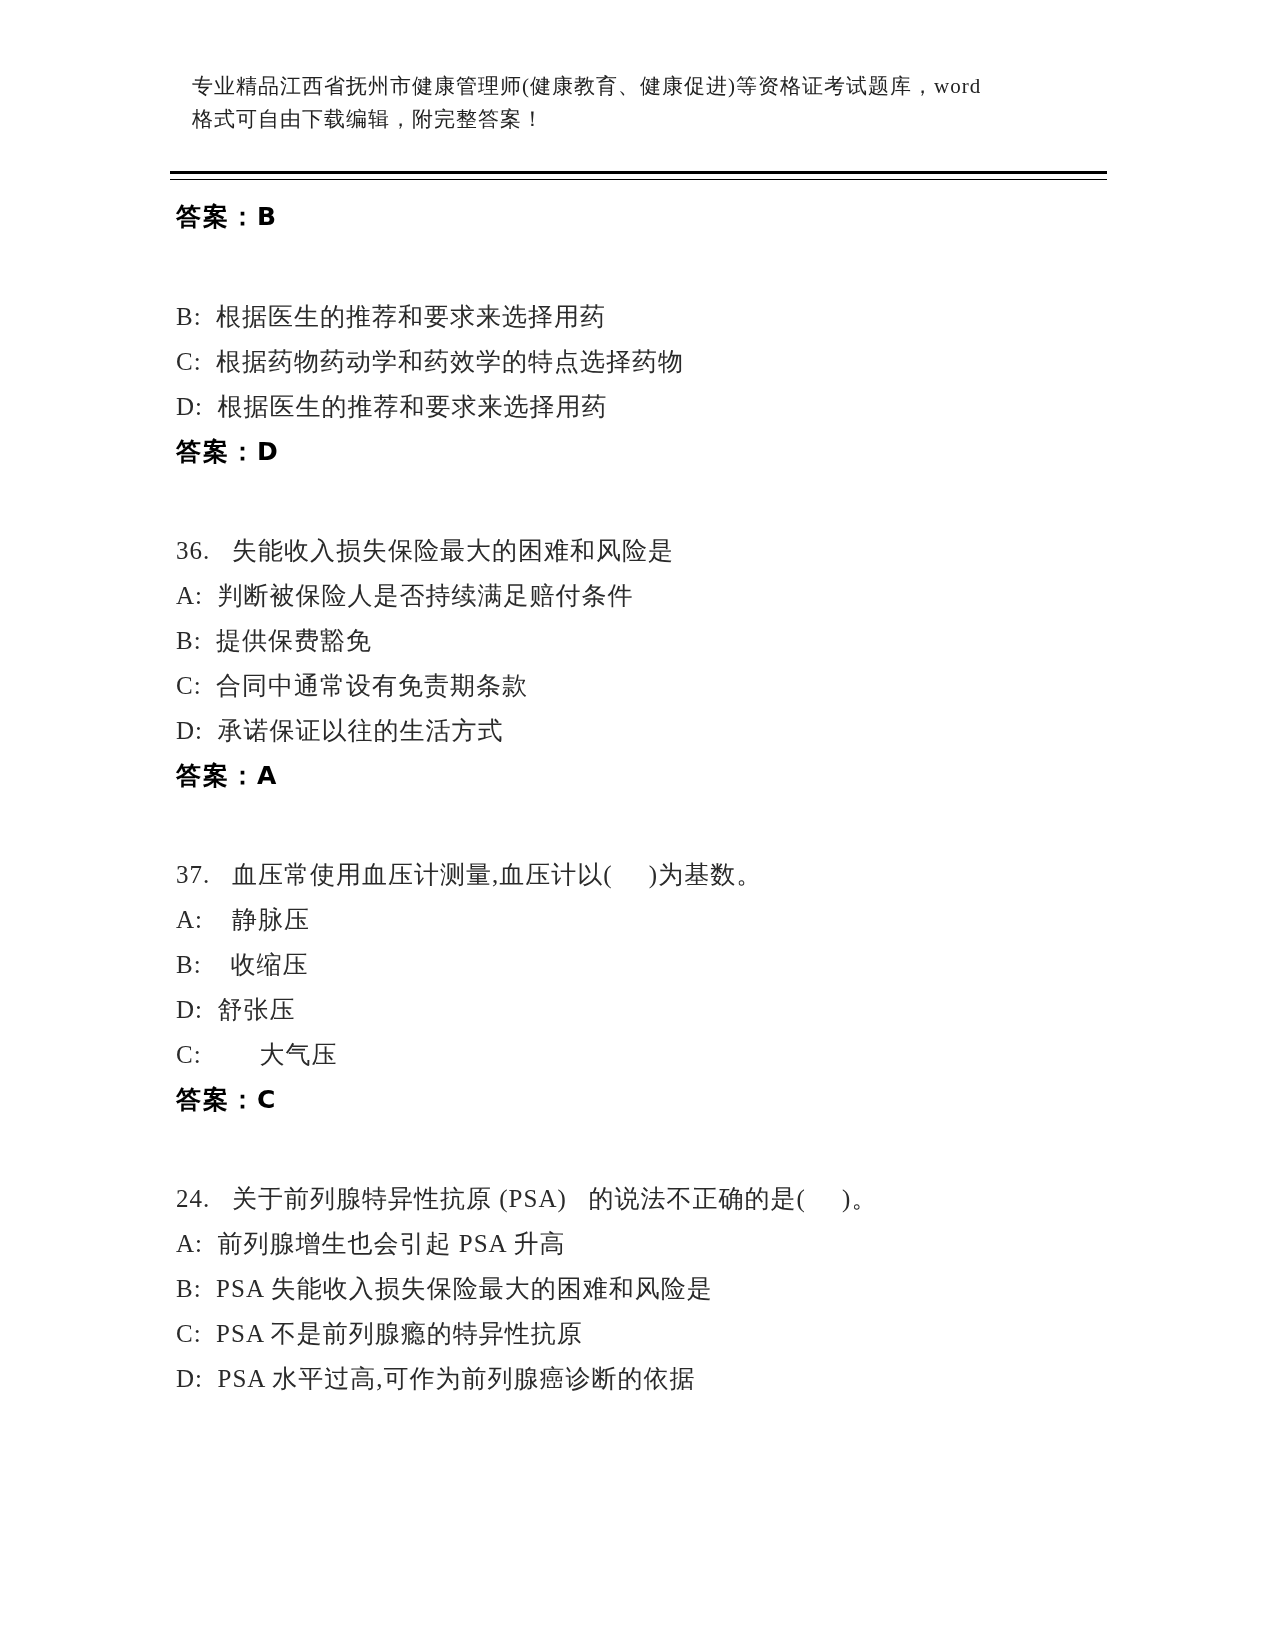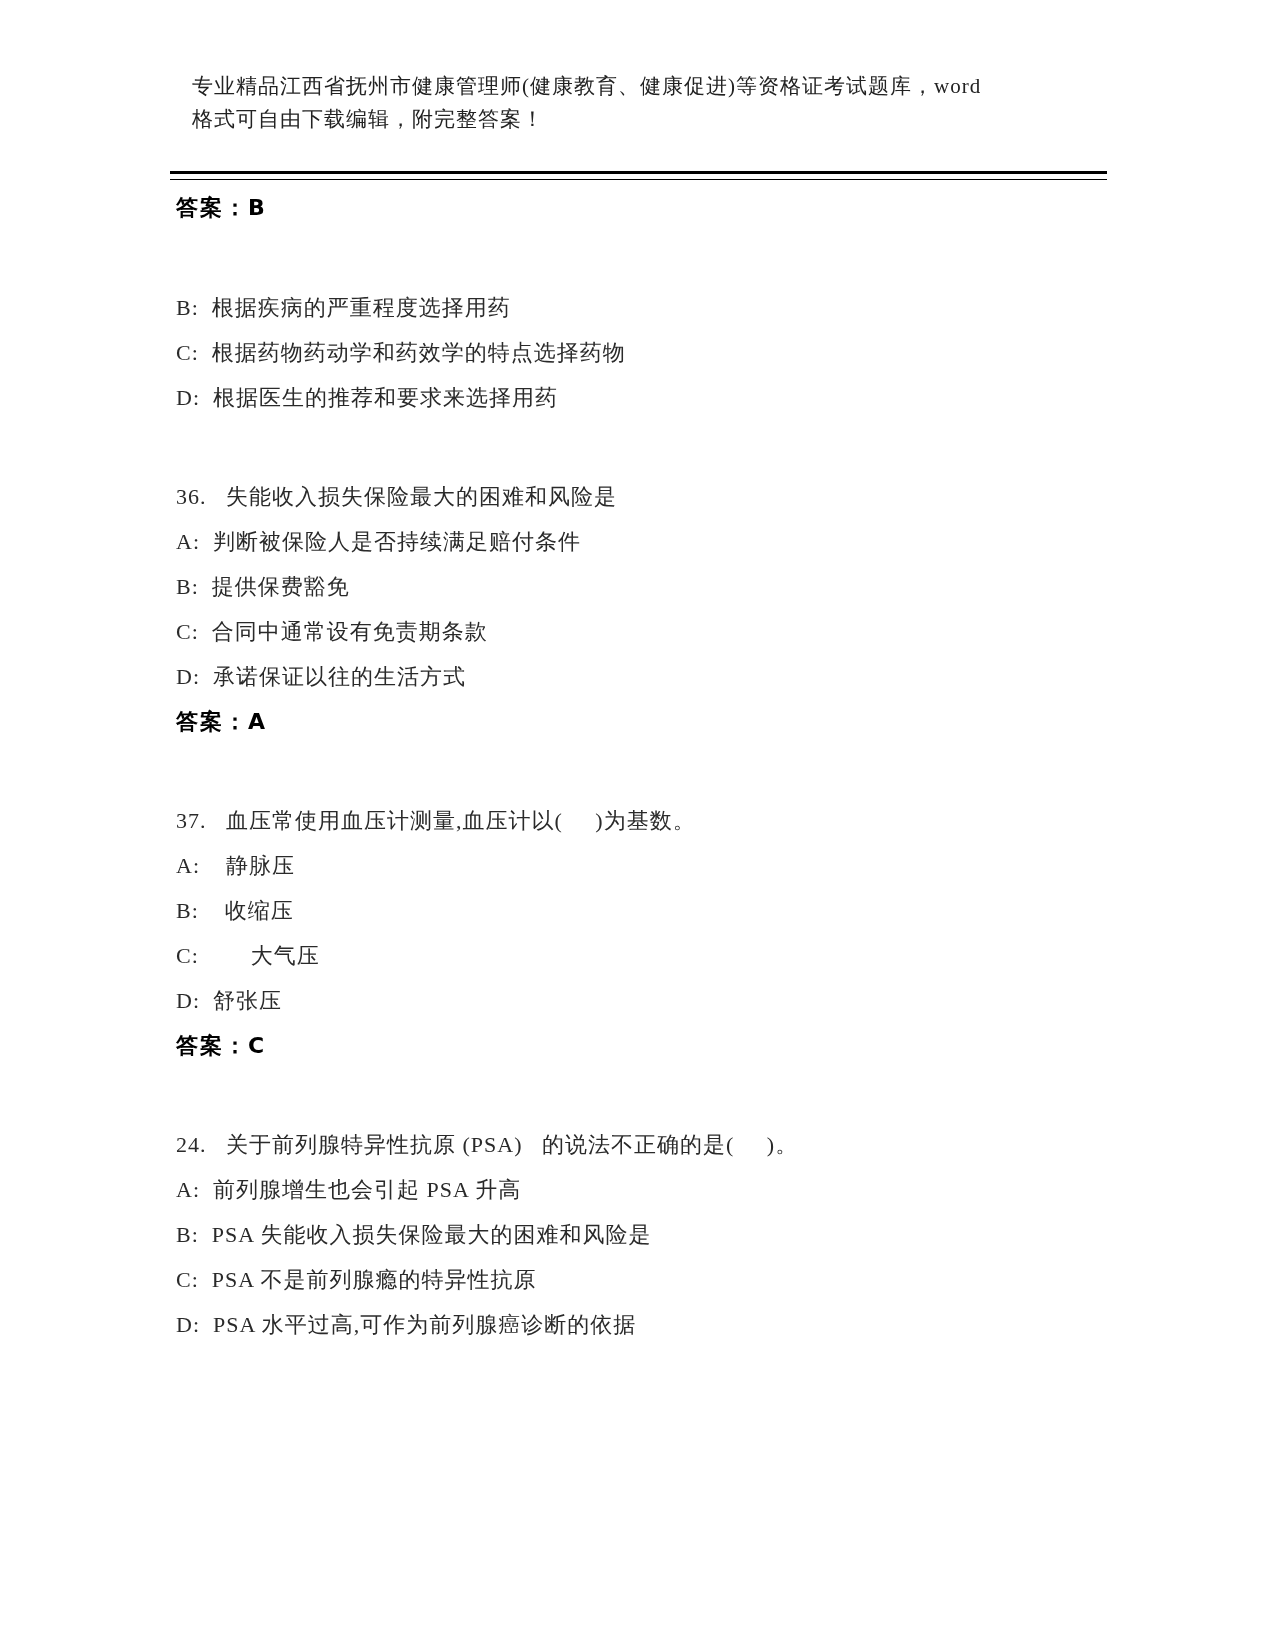--- a/index.html
+++ b/index.html
@@ -28,23 +28,23 @@
     left: 170px;
     top: 171px;
     width: 937px;
     height: 5px;
     border-top: 3px solid #000000;
     border-bottom: 1px solid #000000;
   }
   .content {
     position: absolute;
     left: 176px;
-    top: 185px;
+    top: 194px;
     width: 950px;
-    font-size: 22px;
+    font-size: 25px;
   }
   .line {
     line-height: 45px;
     white-space: pre-wrap;
     letter-spacing: 1px;
   }
   .answer {
     font-family: "DejaVu Sans", sans-serif;
     font-weight: 700;
     color: #000000;
@@ -63,40 +63,41 @@
     <div class="hline">格式可自由下载编辑，附完整答案！</div>
   </div>
 
   <div class="rule"></div>
 
   <div class="content">
 
     <div class="line answer">答案：B</div>
 
     <section class="question q-first">
-      <div class="line">B:  根据疾病的严重程度选择用药</div>
+      <div class="line">B:  根据医生的推荐和要求来选择用药</div>
       <div class="line">C:  根据药物药动学和药效学的特点选择药物</div>
       <div class="line">D:  根据医生的推荐和要求来选择用药</div>
+      <div class="line answer">答案：D</div>
     </section>
 
     <section class="question">
       <div class="line title">36.   失能收入损失保险最大的困难和风险是</div>
       <div class="line">A:  判断被保险人是否持续满足赔付条件</div>
       <div class="line">B:  提供保费豁免</div>
       <div class="line">C:  合同中通常设有免责期条款</div>
       <div class="line">D:  承诺保证以往的生活方式</div>
       <div class="line answer">答案：A</div>
     </section>
 
     <section class="question">
       <div class="line title">37.   血压常使用血压计测量,血压计以(     )为基数。</div>
       <div class="line">A:    静脉压</div>
       <div class="line">B:    收缩压</div>
+      <div class="line">D:  舒张压</div>
       <div class="line">C:        大气压</div>
-      <div class="line">D:  舒张压</div>
       <div class="line answer">答案：C</div>
     </section>
 
     <section class="question">
       <div class="line title">24.   关于前列腺特异性抗原 (PSA)   的说法不正确的是(     )。</div>
       <div class="line">A:  前列腺增生也会引起 PSA 升高</div>
       <div class="line">B:  PSA 失能收入损失保险最大的困难和风险是</div>
       <div class="line">C:  PSA 不是前列腺瘾的特异性抗原</div>
       <div class="line">D:  PSA 水平过高,可作为前列腺癌诊断的依据</div>
     </section>

